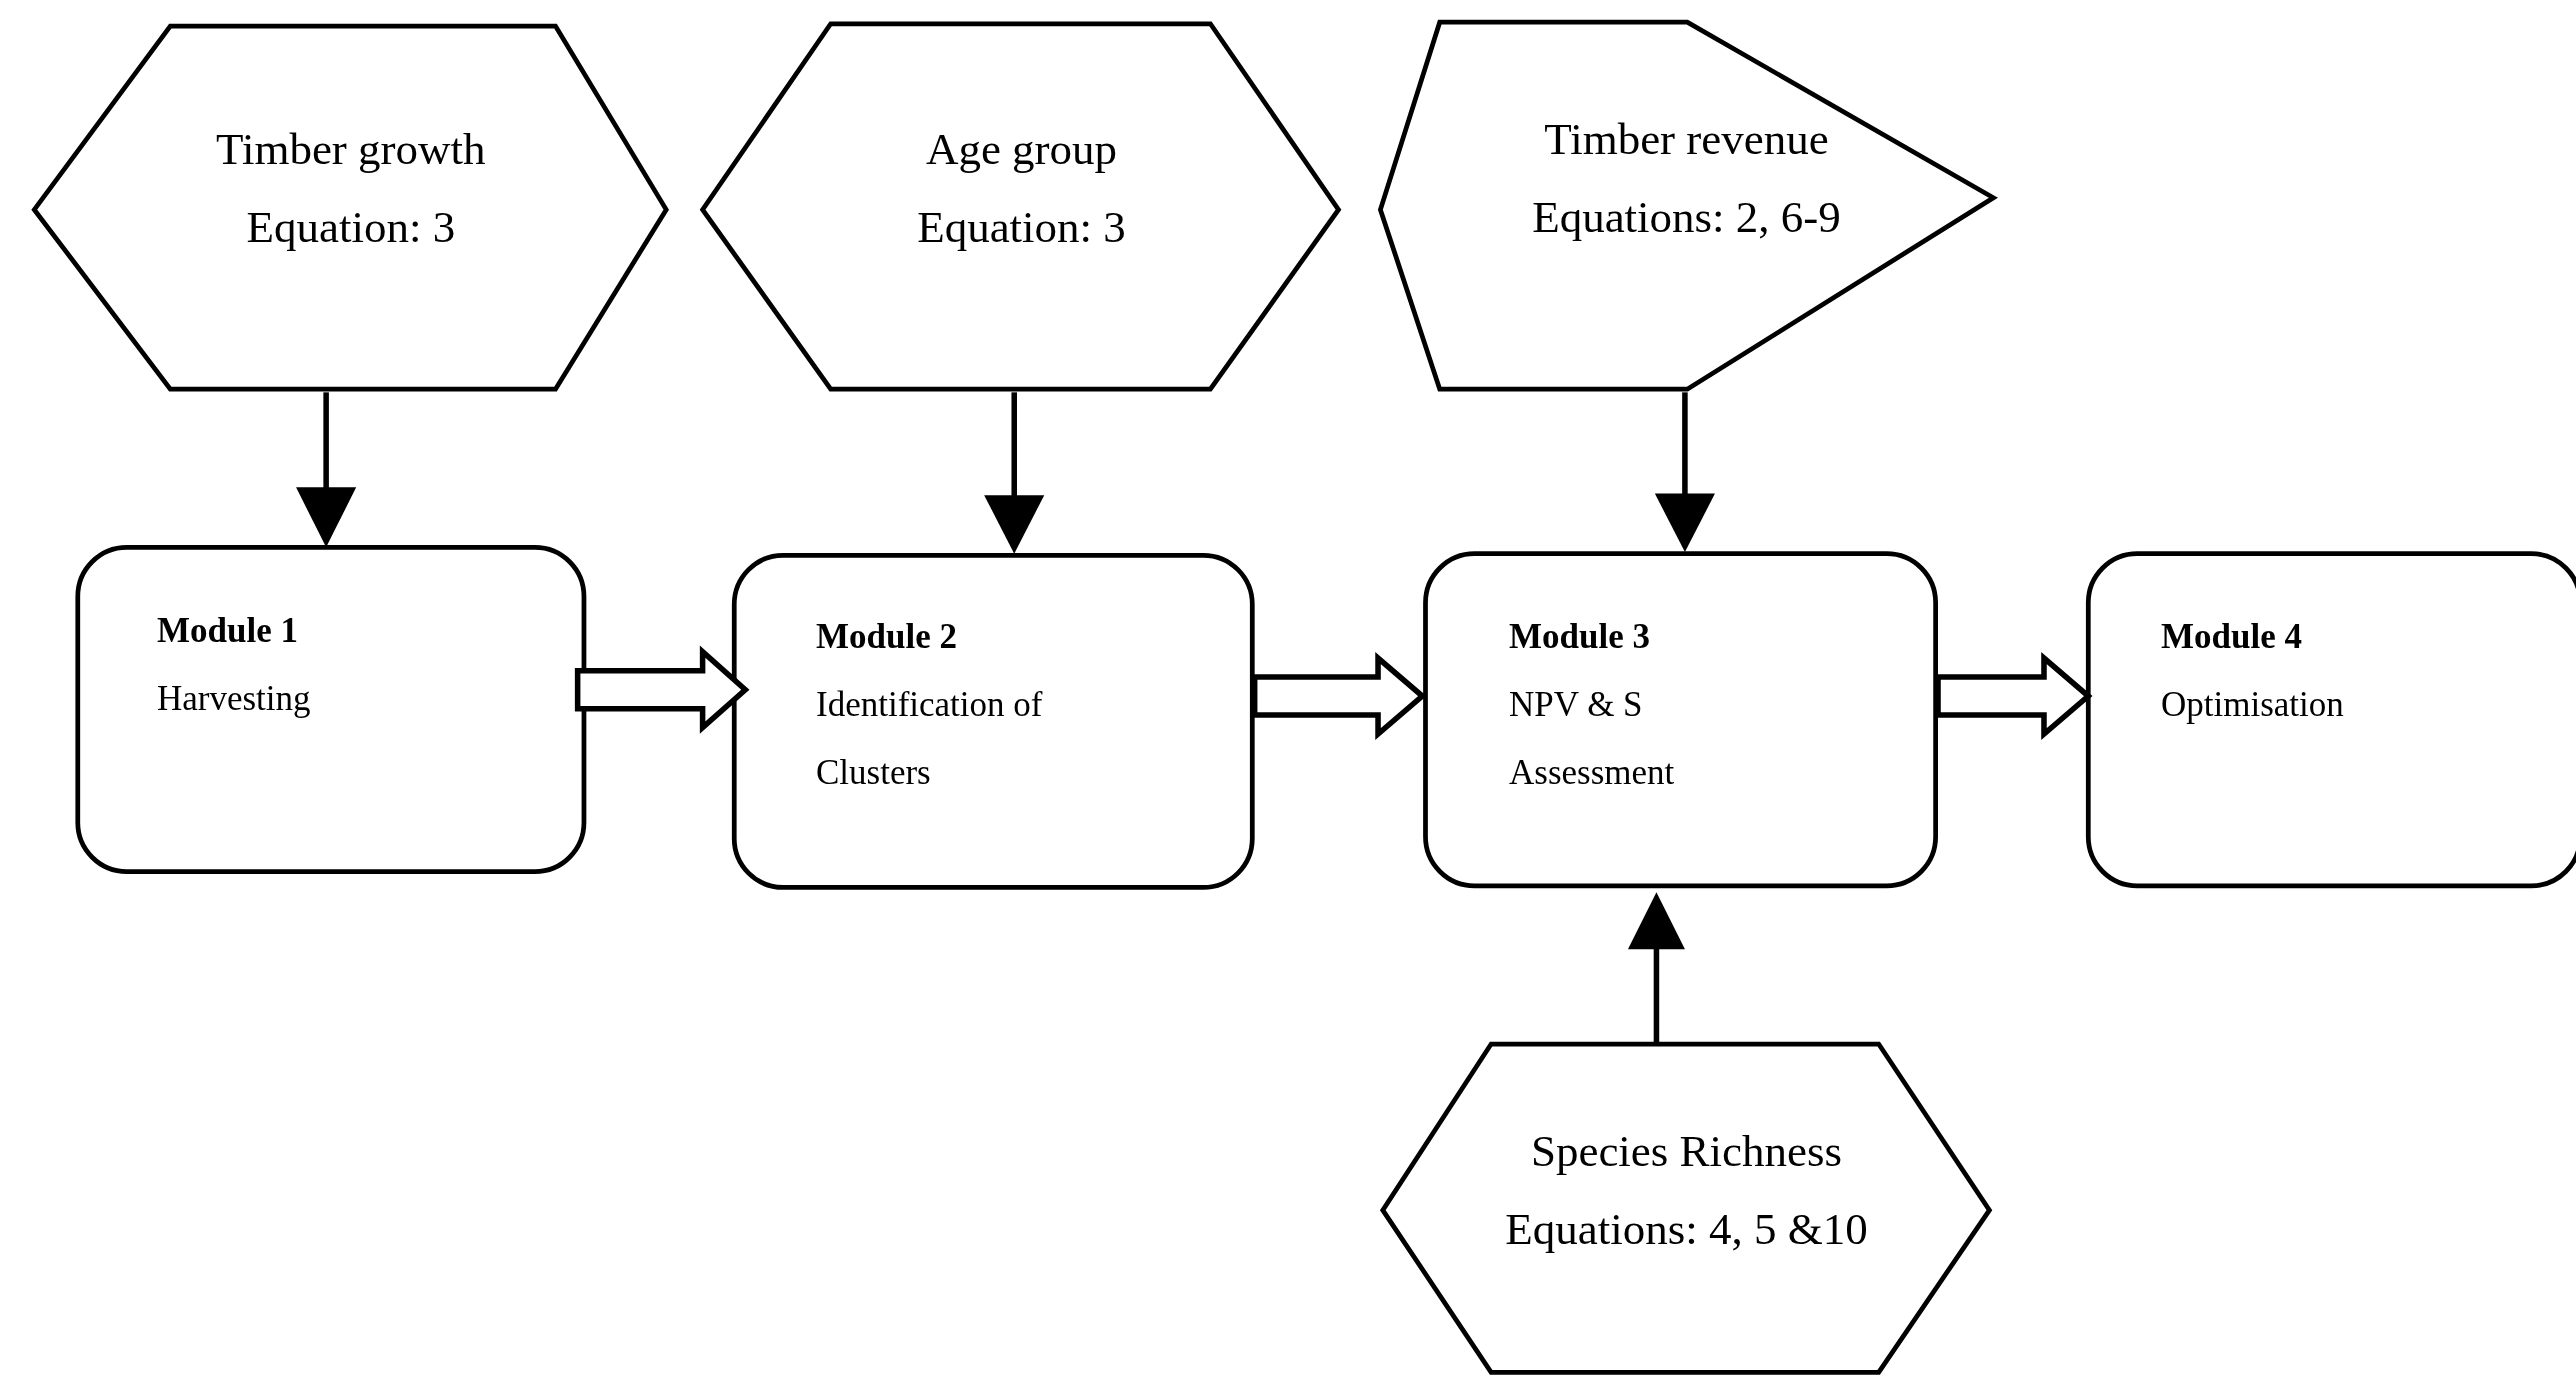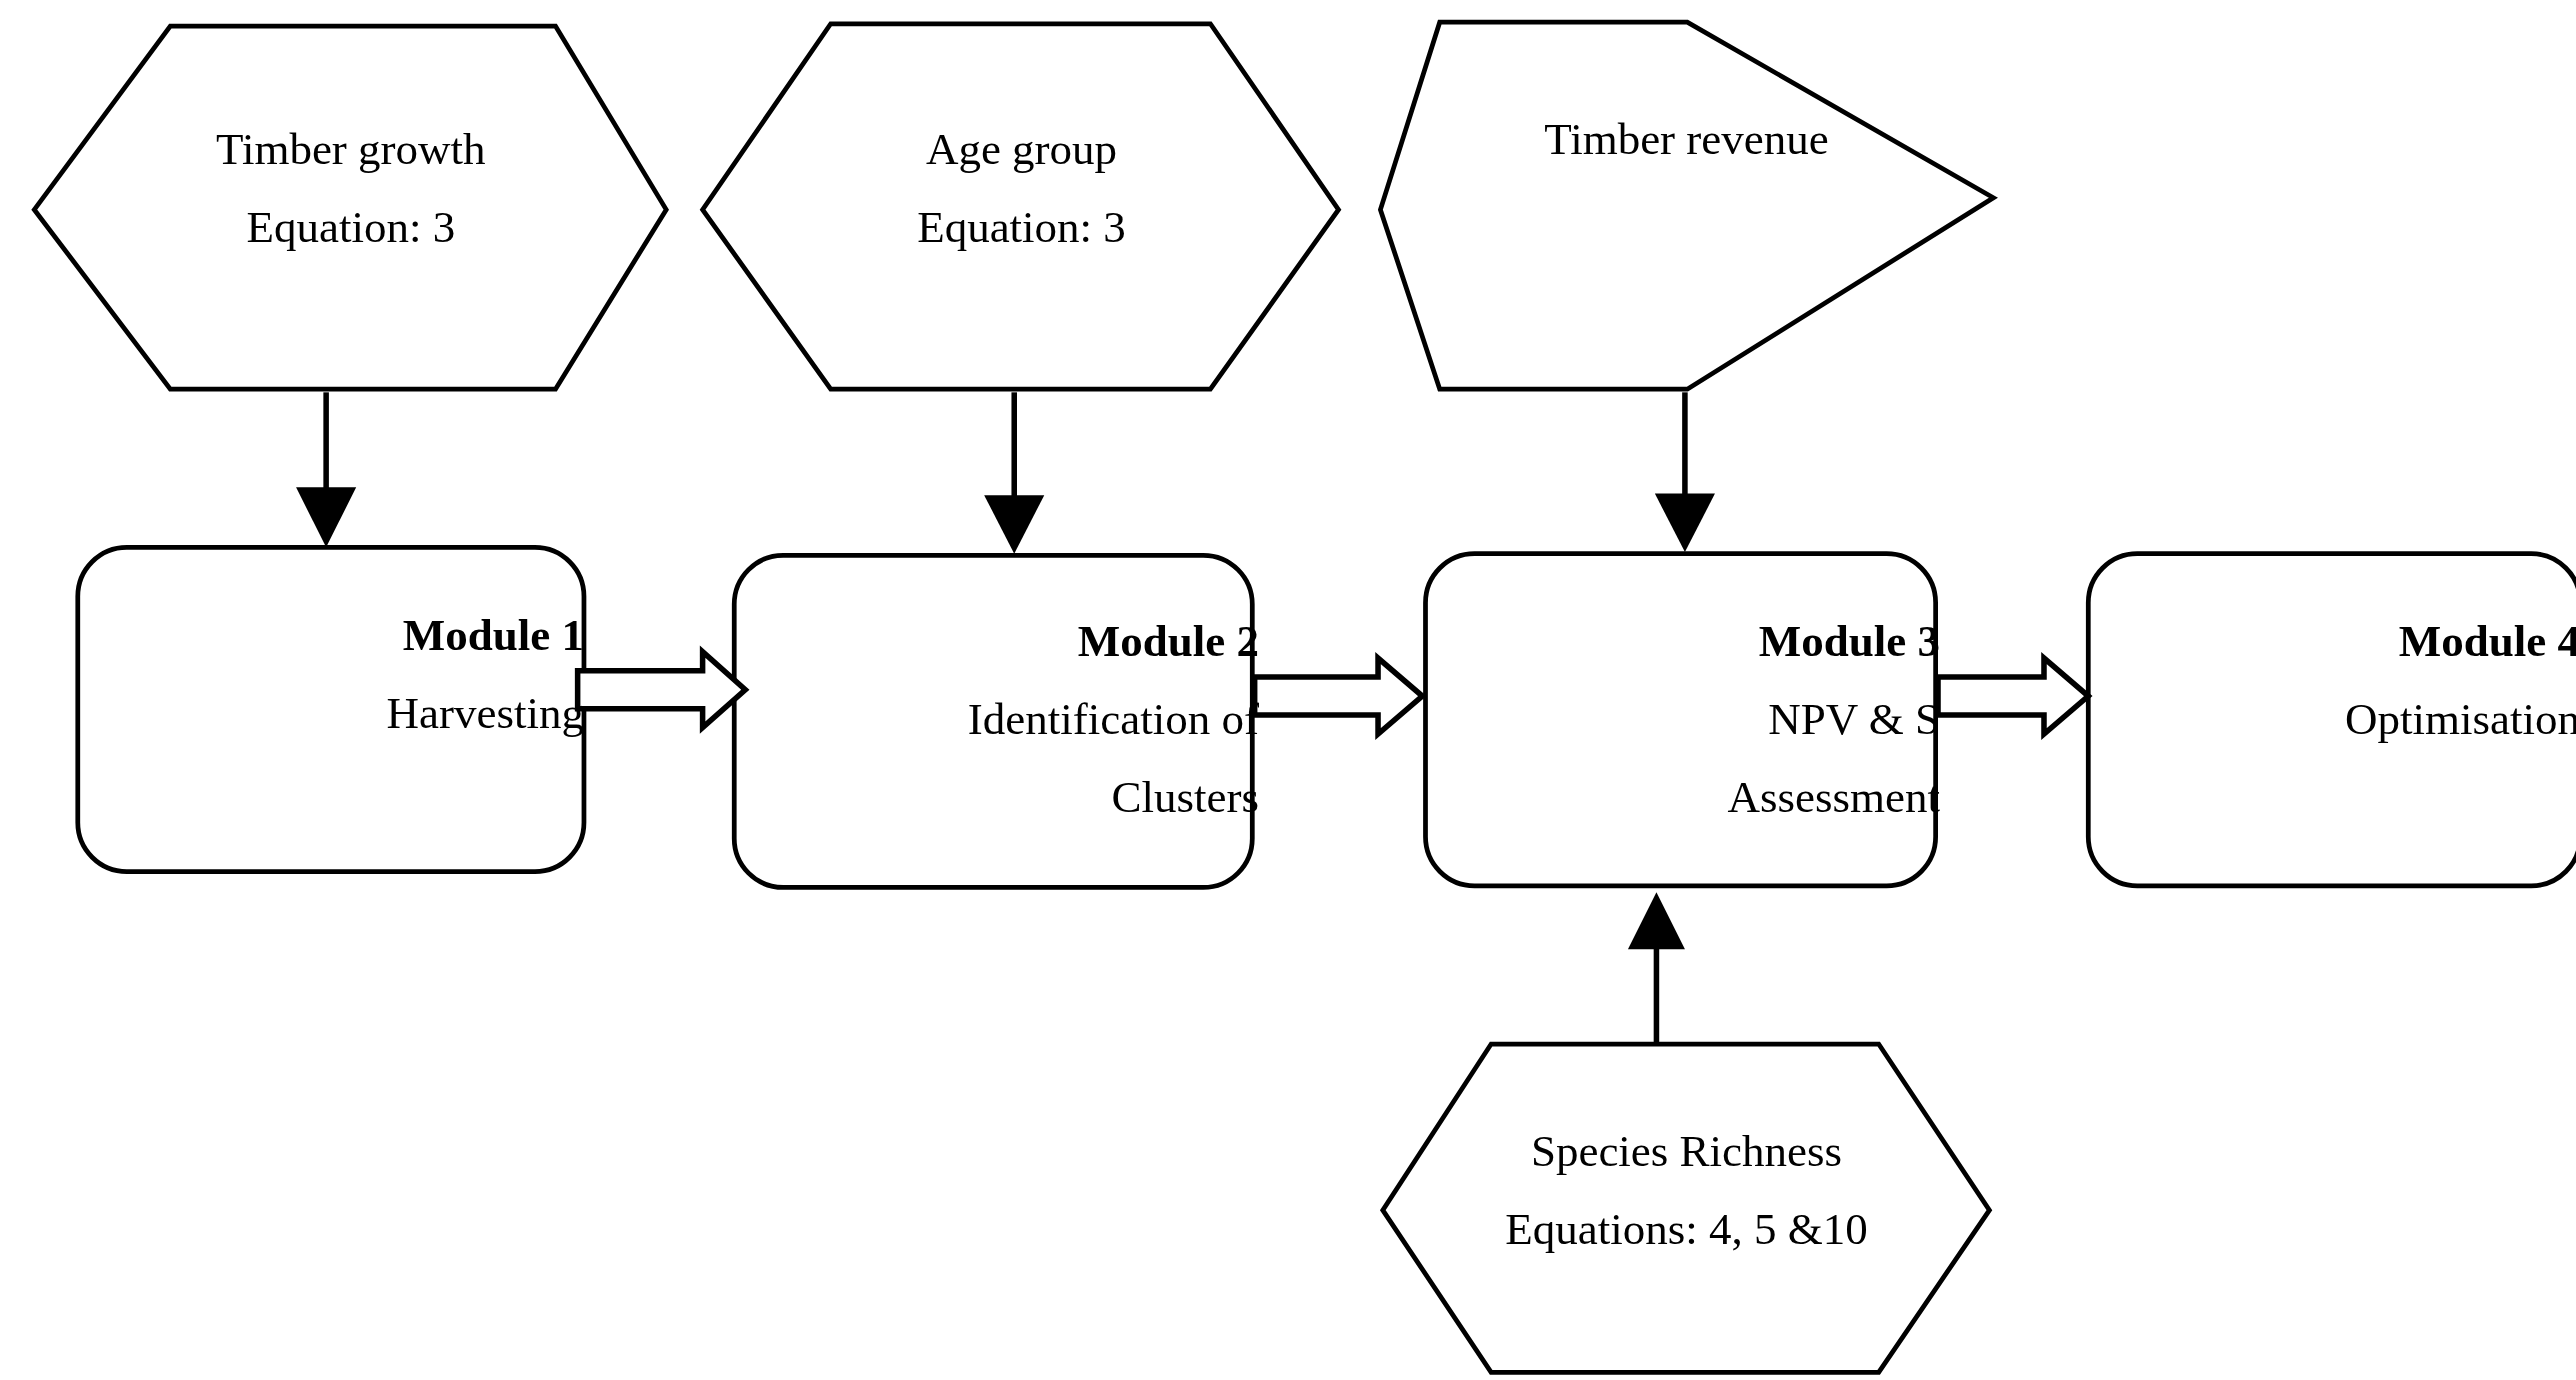--- a/index.html
+++ b/index.html
@@ -67,22 +67,22 @@
     text-align: center;
     font-size: 45px;
   }
   .hex-label .line {
     display: block;
   }
   .hex-label .line + .line {
     margin-top: 33px;
   }
   .mod-label {
-    text-align: right;
-    font-size: 45px;
+    text-align: left;
+    font-size: 35px;
   }
   .mod-label .line {
     display: block;
   }
   .mod-label .line + .line {
     margin-top: 33px;
   }
   .mod-label .line.strong {
     font-weight: bold;
   }
@@ -145,20 +145,21 @@
       <span class="line">Equation: 3</span>
     </div>
 
     <div class="node-label hex-label" style="left:679px; top:127px; width:637px;">
       <span class="line">Age group</span>
       <span class="line">Equation: 3</span>
     </div>
 
     <div class="node-label hex-label" style="left:1356px; top:117px; width:613px;">
       <span class="line">Timber revenue</span>
+      <span class="line">Equations: 2, 6-9</span>
     </div>
 
     <div class="node-label hex-label" style="left:1359px; top:1129px; width:607px;">
       <span class="line">Species Richness</span>
       <span class="line">Equations: 4, 5 &amp;10</span>
     </div>
 
     <div class="node-label mod-label" style="left:133px; top:613px; width:427px;">
       <span class="line strong">Module 1</span>
       <span class="line">Harvesting</span>

